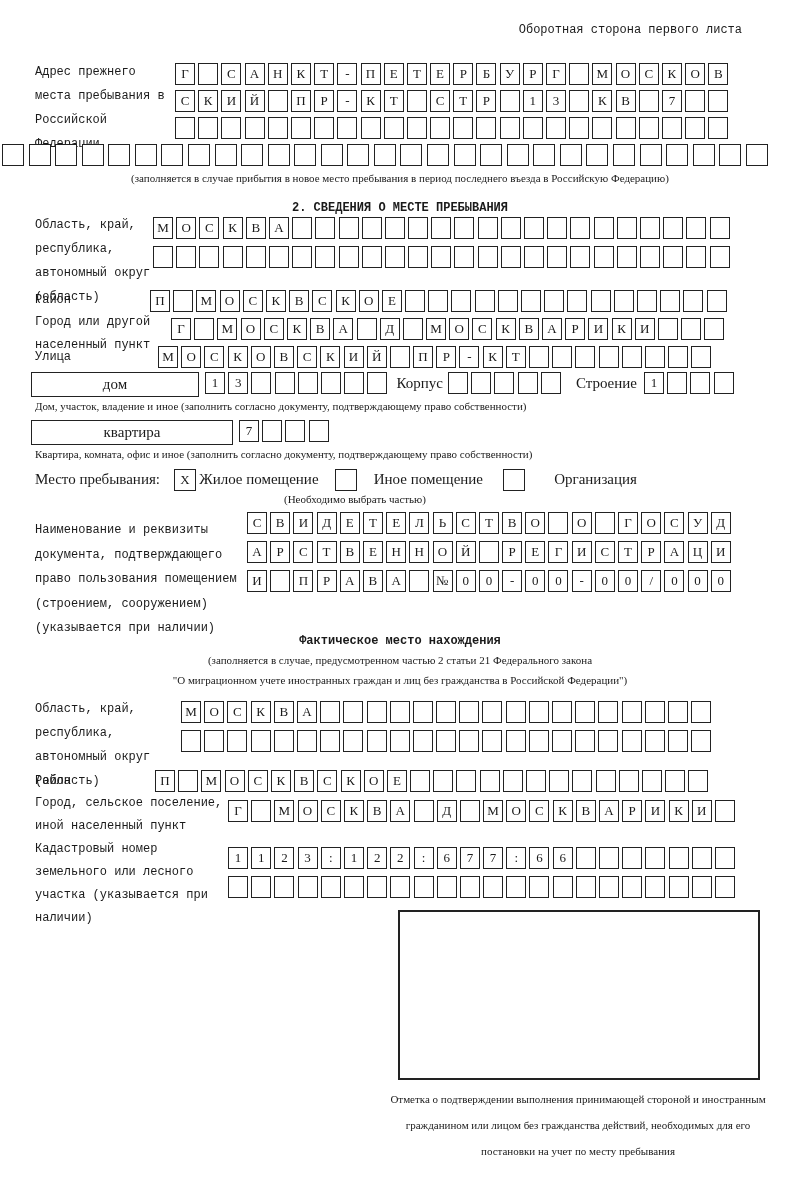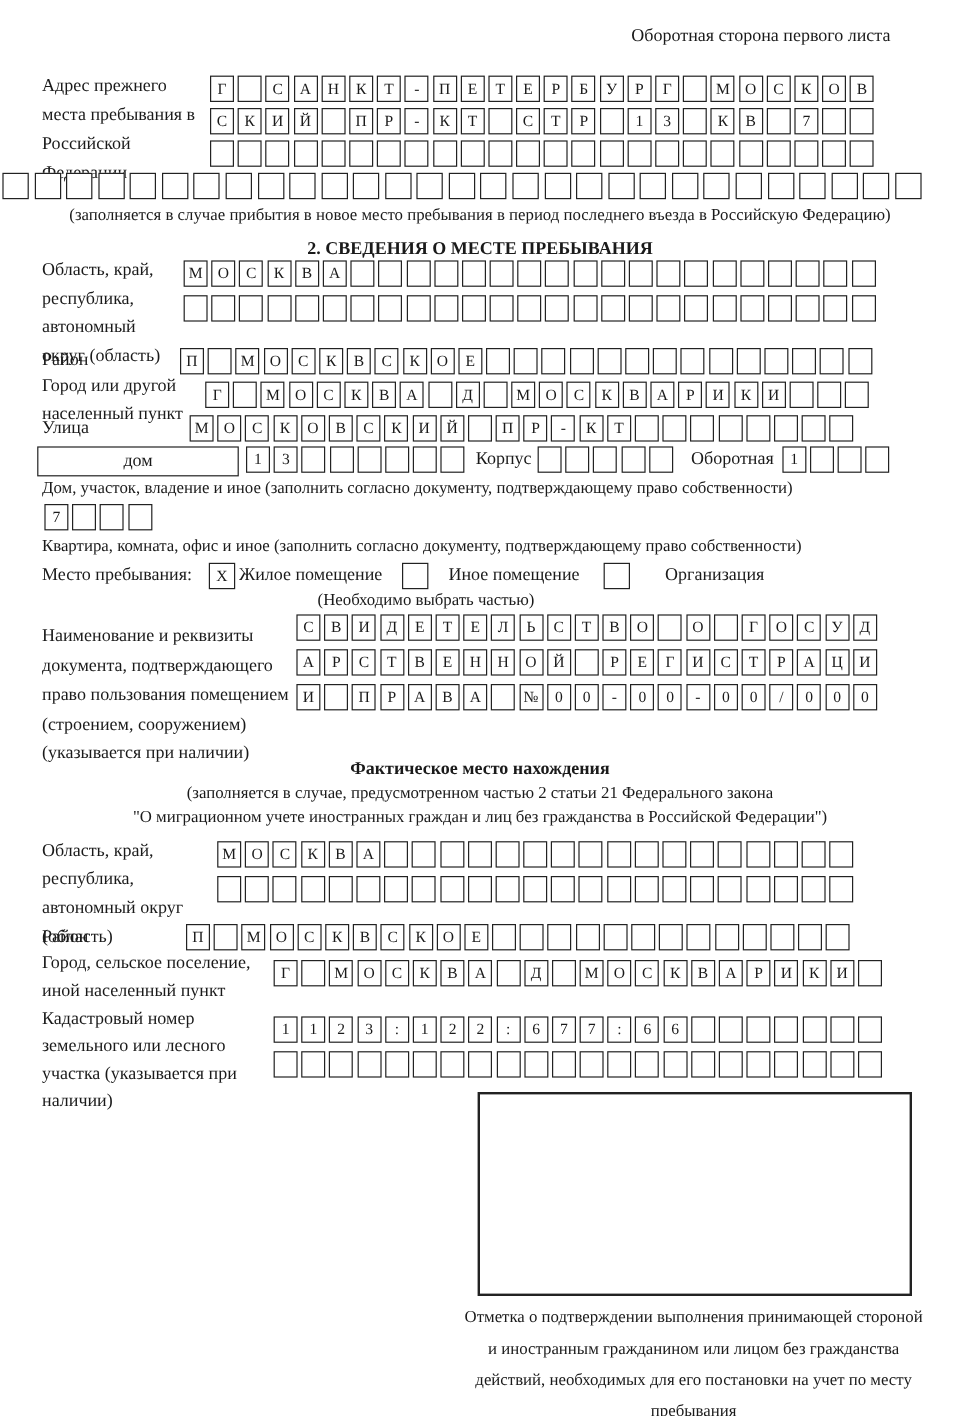--- a/index.html
+++ b/index.html
@@ -3,22 +3,22 @@
 <meta charset="utf-8">
 <style>
   html,body{margin:0;padding:0;background:#ffffff;}
   body{width:800px;height:1180px;position:relative;font-family:"Liberation Serif","DejaVu Serif",serif;color:#1a1a1a;}
   .abs{position:absolute;}
   .row{position:absolute;display:flex;}
   .cell{display:inline-block;width:18px;height:20px;border:1.6px solid #222;margin-right:3.2px;
         font-size:13px;line-height:20px;text-align:center;background:#fff;flex:0 0 auto;}
   .row.spread{justify-content:space-between;width:766px;}
   .row.spread .cell{margin-right:0;width:20px;}
-  .label{font-size:15px;line-height:24px;}
-  .note{font-size:14px;color:#1a1a1a;}
+  .label{font-size:12px;line-height:24px;font-family:Liberation Mono, monospace;}
+  .note{font-size:11px;color:#1a1a1a;}
   .center{text-align:center;}
   .bold{font-weight:bold;}
   .bigbox{border:1.6px solid #222;height:23px;display:flex;align-items:center;justify-content:center;
           font-size:15px;background:#fff;flex:0 0 auto;}
   .inline-label{font-size:15px;line-height:23px;flex:0 0 auto;}
   .stamp{border:2px solid #222;background:#fff;}
 </style>
 </head>
 <body>
 
@@ -292,31 +292,32 @@
       <span class="cell"></span>
     </div>
   <div class="inline-label" style="margin-left:6px;">Корпус</div>
   <div class="row" style="position:static;margin-left:5px;">
       <span class="cell"></span>
       <span class="cell"></span>
       <span class="cell"></span>
       <span class="cell"></span>
       <span class="cell"></span>
     </div>
-  <div class="inline-label" style="margin-left:12px;">Оборотная</div>
+  <div class="inline-label" style="margin-left:12px;">Строение</div>
   <div class="row" style="position:static;margin-left:7px;">
       <span class="cell">1</span>
       <span class="cell"></span>
       <span class="cell"></span>
       <span class="cell"></span>
     </div>
 </div>
 <div class="abs note" style="left:35px;top:400px;">Дом, участок, владение и иное (заполнить согласно документу, подтверждающему право собственности)</div>
 
 <div class="row" style="left:31px;top:420px;">
+  <div class="bigbox" style="width:200px;">квартира</div>
   <div class="row" style="position:static;margin-left:6px;">
       <span class="cell">7</span>
       <span class="cell"></span>
       <span class="cell"></span>
       <span class="cell"></span>
     </div>
 </div>
 <div class="abs note" style="left:35px;top:448px;">Квартира, комната, офис и иное (заполнить согласно документу, подтверждающему право собственности)</div>
 
 <div class="row" style="left:35px;top:468px;align-items:center;">

